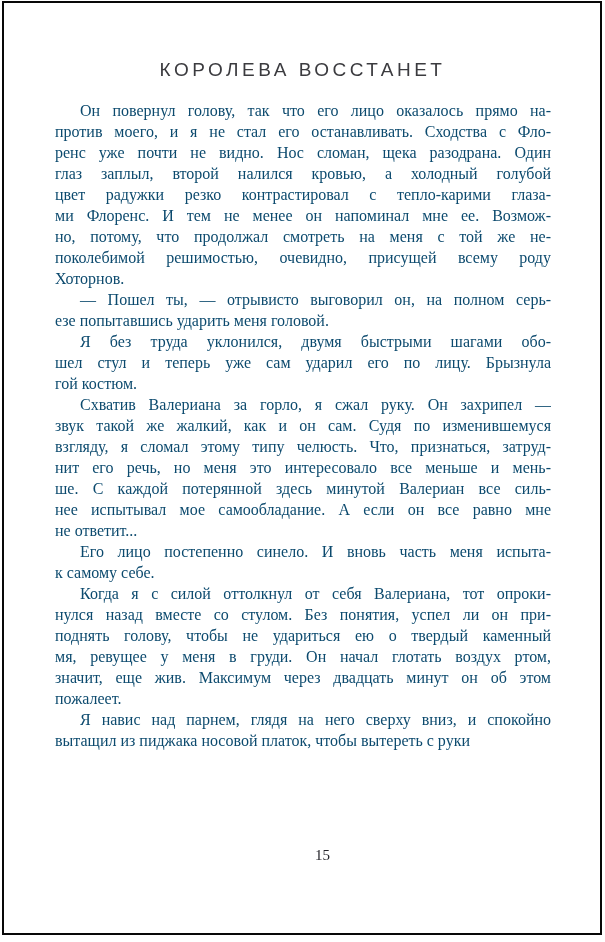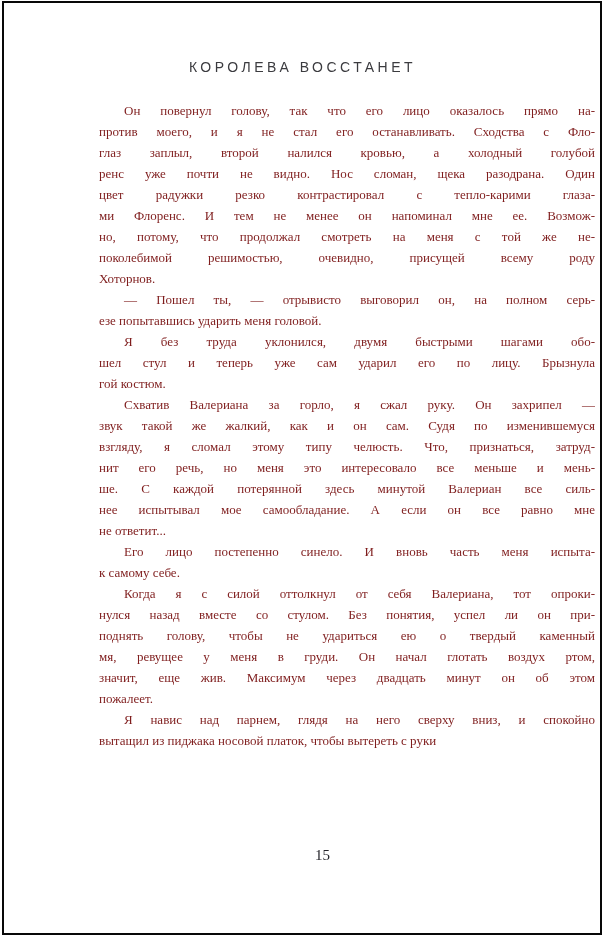--- a/index.html
+++ b/index.html
@@ -24,34 +24,33 @@
     border: 2px solid #080808;
     pointer-events: none;
   }
   .running-head {
     position: absolute;
     top: 59px;
     left: 0;
     width: 100%;
     text-align: center;
     font-family: "Liberation Sans", sans-serif;
-    font-size: 14px;
+    font-size: 19px;
     font-weight: 400;
     letter-spacing: 3.5px;
     color: #3b3b3f;
   }
   .text-body {
     position: absolute;
     left: 55px;
     top: 100px;
     width: 496px;
-    font-size: 13px;
+    font-size: 16px;
     line-height: 21px;
-    color: #7f1d1d;
-    margin-left: 44px;
+    color: #0c4a6e;
   }
   .line {
     height: 21px;
     text-align: justify;
     text-align-last: justify;
     white-space: normal;
     overflow: hidden;
   }
   .line.last {
     text-align-last: left;
@@ -73,22 +72,22 @@
 </style>
 </head>
 <body>
 
 <div class="page">
   <div class="frame"></div>
   <div class="running-head">КОРОЛЕВА ВОССТАНЕТ</div>
   <div class="text-body">
       <div class="line first">Он повернул голову, так что его лицо оказалось прямо на-</div>
       <div class="line">против моего, и я не стал его останавливать. Сходства с Фло-</div>
+      <div class="line">ренс уже почти не видно. Нос сломан, щека разодрана. Один</div>
       <div class="line">глаз заплыл, второй налился кровью, а холодный голубой</div>
-      <div class="line">ренс уже почти не видно. Нос сломан, щека разодрана. Один</div>
       <div class="line">цвет радужки резко контрастировал с тепло-карими глаза-</div>
       <div class="line">ми Флоренс. И тем не менее он напоминал мне ее. Возмож-</div>
       <div class="line">но, потому, что продолжал смотреть на меня с той же не-</div>
       <div class="line">поколебимой решимостью, очевидно, присущей всему роду</div>
       <div class="line last">Хоторнов.</div>
       <div class="line first">— Пошел ты, — отрывисто выговорил он, на полном серь-</div>
       <div class="line last">езе попытавшись ударить меня головой.</div>
       <div class="line first">Я без труда уклонился, двумя быстрыми шагами обо-</div>
       <div class="line">шел стул и теперь уже сам ударил его по лицу. Брызнула</div>
       <div class="line last">гой костюм.</div>

